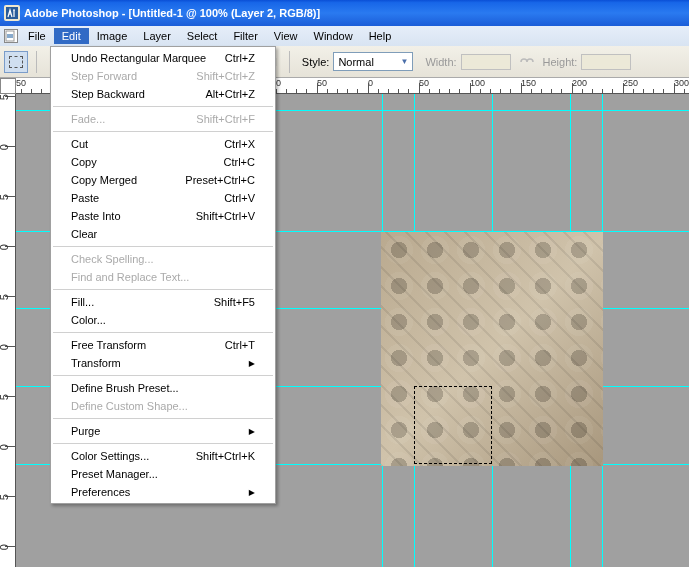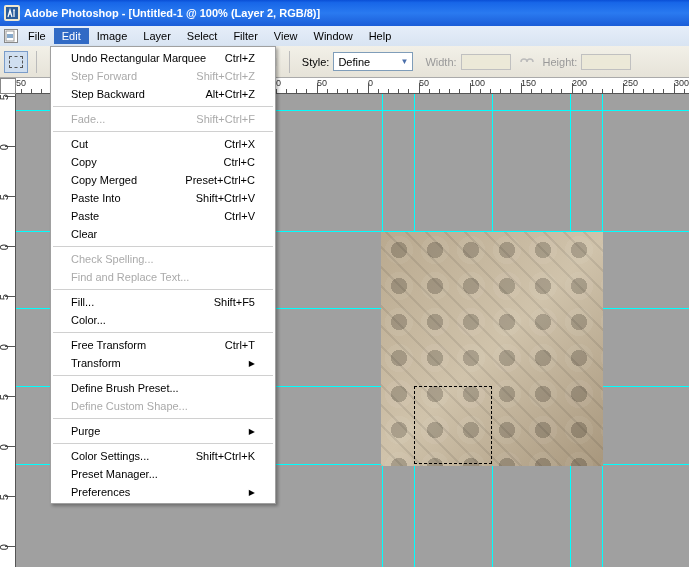--- a/index.html
+++ b/index.html
@@ -85,21 +85,21 @@
     </div>
   <div class="sep"></div>
   <div style="width:200px"></div>
   <div class="ob-item">
       <span>used</span>
     </div>
   <div class="sep"></div>
   <div class="ob-item enabled">
     <span>Style:</span>
     <div class="select-box">
-      <span>Define</span>
+      <span>Normal</span>
       <span class="arrow">▼</span>
     </div>
   </div>
   <div class="ob-item">
     <span>Width:</span>
     <div class="num-box"></div>
   </div>
   <div class="link-chain">
     <svg width="14" height="10" viewBox="0 0 14 10">
         <path d="M1 5 A3 3 0 0 1 7 5 M7 5 A3 3 0 0 1 13 5" stroke="#bbb" stroke-width="1.5" fill="none"></path>
@@ -285,28 +285,28 @@
     </div>
     <div class="dd-item">
       <span>Copy</span>
       <span>Ctrl+C</span>
     </div>
     <div class="dd-item">
       <span>Copy Merged</span>
       <span>Preset+Ctrl+C</span>
     </div>
     <div class="dd-item">
+      <span>Paste</span>
+      <span>Ctrl+V</span>
+    </div>
+    <div class="dd-item">
       <span>Paste Into</span>
       <span>Shift+Ctrl+V</span>
     </div>
     <div class="dd-item">
-      <span>Paste</span>
-      <span>Ctrl+V</span>
-    </div>
-    <div class="dd-item">
       <span>Clear</span>
       <span></span>
     </div>
     <div class="dd-sep"></div>
     <div class="dd-item disabled">
       <span>Check Spelling...</span>
       <span></span>
     </div>
     <div class="dd-item disabled">
       <span>Find and Replace Text...</span>

